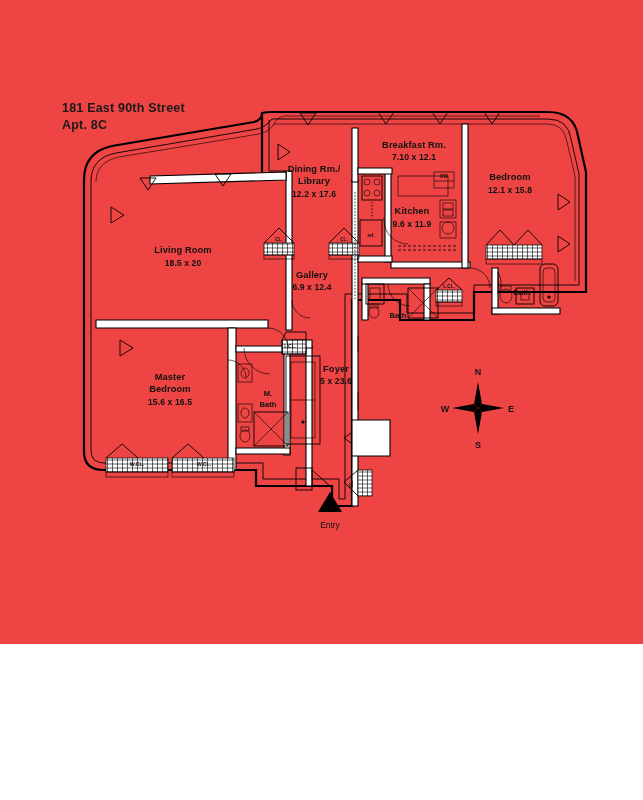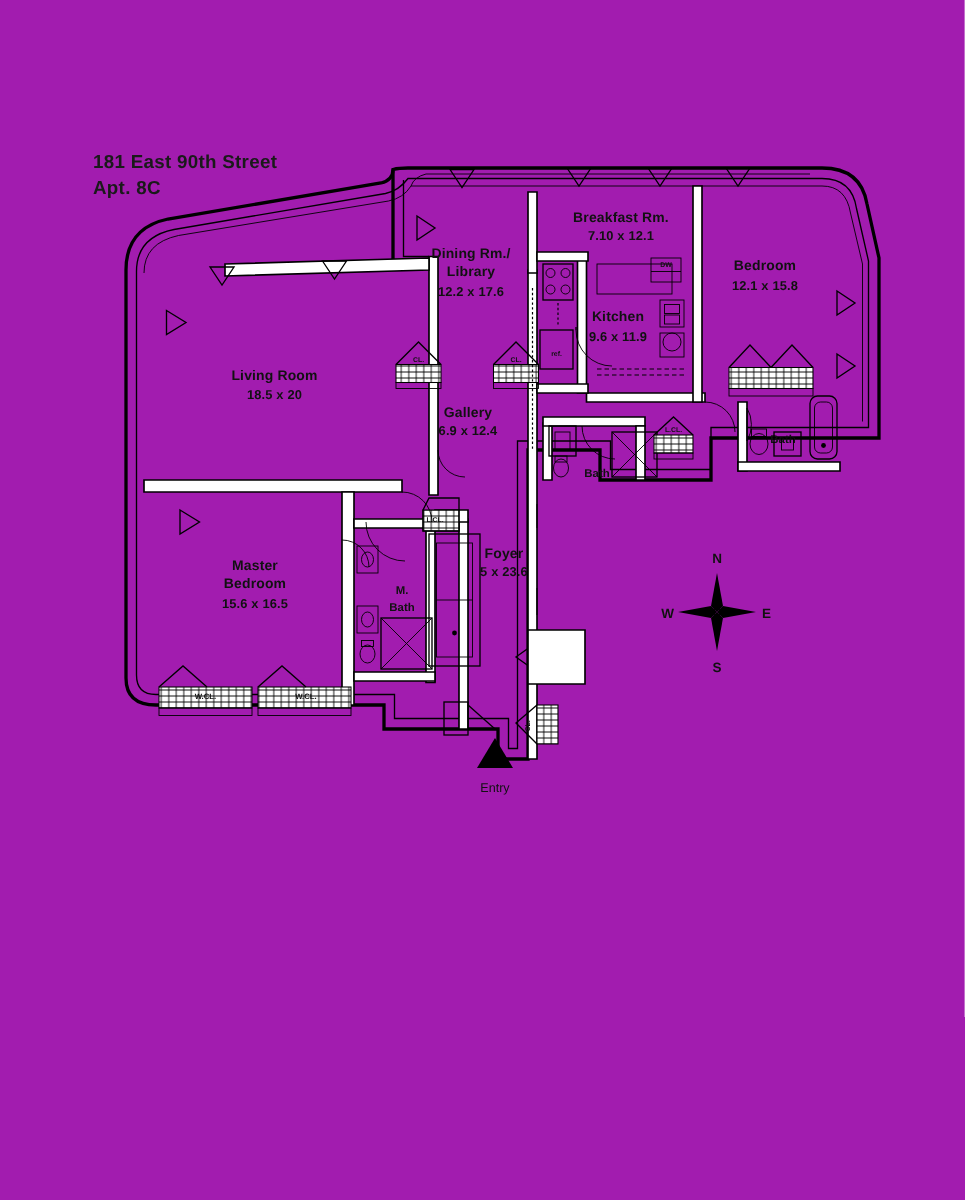--- a/index.html
+++ b/index.html
@@ -10,22 +10,22 @@
   body {
     width: 643px;
     height: 800px;
     font-family: "Liberation Sans", sans-serif;
     position: relative;
     overflow: hidden;
   }
   #floorplan-page {
     position: relative;
     width: 643px;
-    height: 800px;
-    background: #a21caf;
+    height: 644px;
+    background: #ef4444;
   }
   #plan-svg {
     position: absolute;
     top: 0;
     left: 0;
   }
   .addr-line {
     font-family: "Liberation Sans", sans-serif;
     font-size: 12.5px;
     font-weight: 600;

